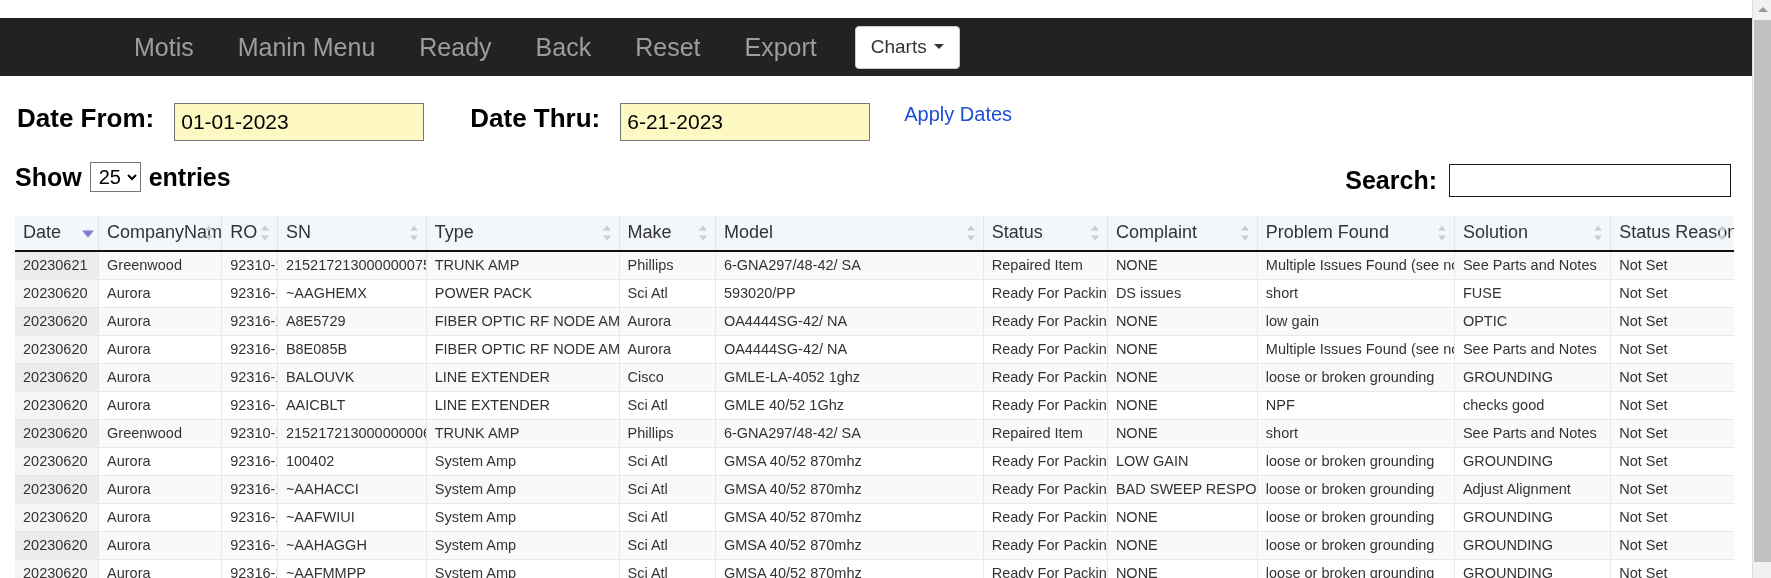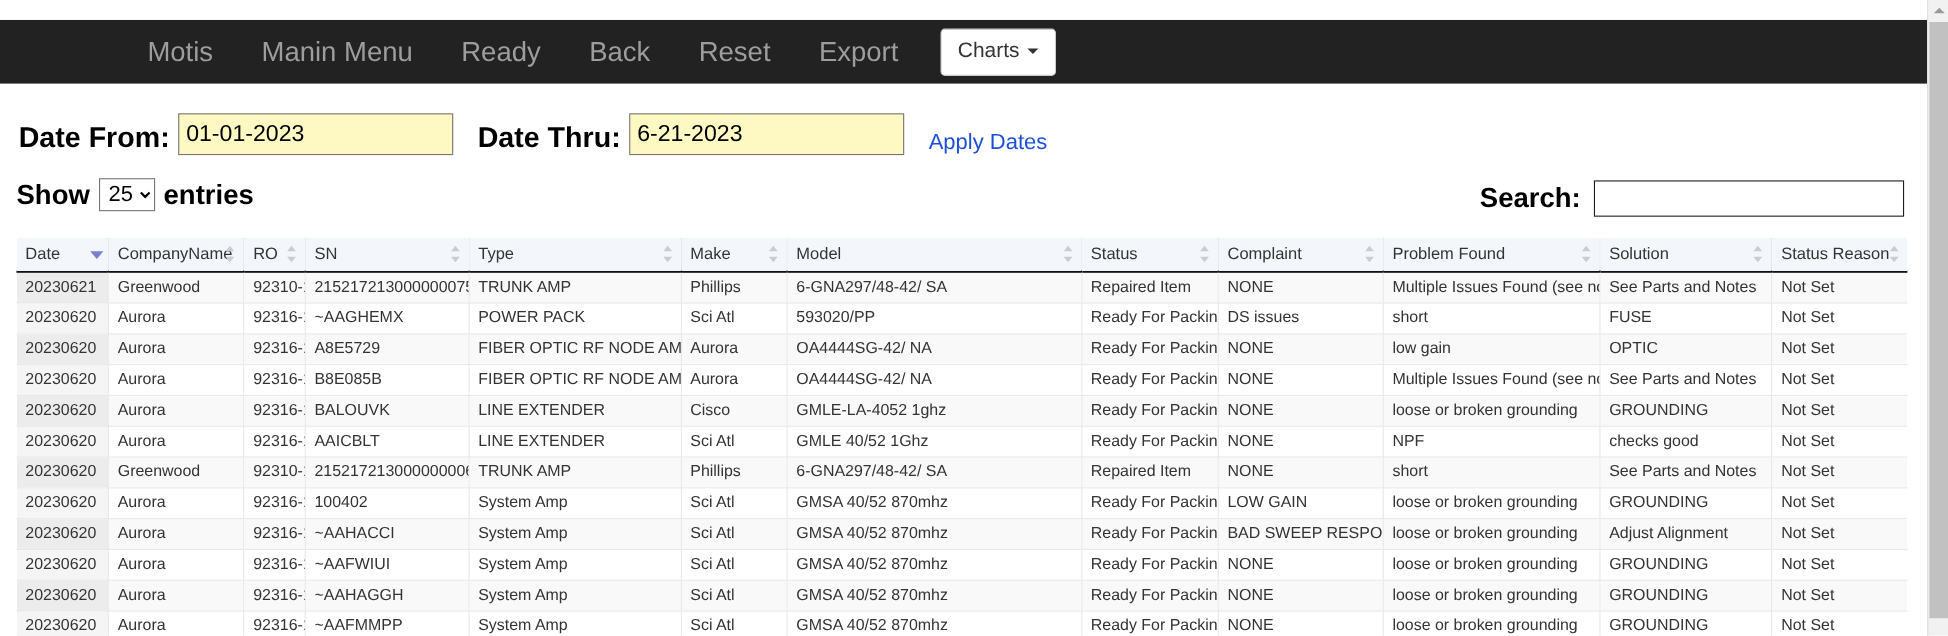--- a/index.html
+++ b/index.html
@@ -61,22 +61,23 @@
     width: 0; height: 0;
     border-left: 5px solid transparent;
     border-right: 5px solid transparent;
     border-top: 5px solid #333333;
     display: inline-block;
   }
 
   
   .date-row {
     display: flex;
-    align-items: flex-end;
+    align-items: flex-start;
     padding: 27px 0 0 17px;
+    gap: 12px;
   }
   .date-label {
     font-size: 26px;
     font-weight: bold;
     color: #000000;
     white-space: nowrap;
   }
   .date-input {
     margin-left: 8px;
     width: 250px;
@@ -156,21 +157,21 @@
     border-collapse: collapse;
     table-layout: fixed;
     font-size: 14.5px;
     color: #333333;
   }
   table.dt thead th {
     background: #f3f7fb;
     text-align: left;
     font-weight: normal;
     color: #333333;
-    font-size: 15px;
+    font-size: 18px;
     padding: 6px 8px 7px 8px;
     border-bottom: 2px solid #111111;
     border-right: 1px solid #e4e8ec;
     position: relative;
     white-space: nowrap;
     overflow: hidden;
     cursor: pointer;
     user-select: none;
   }
   table.dt thead th:last-child { border-right: none; }

